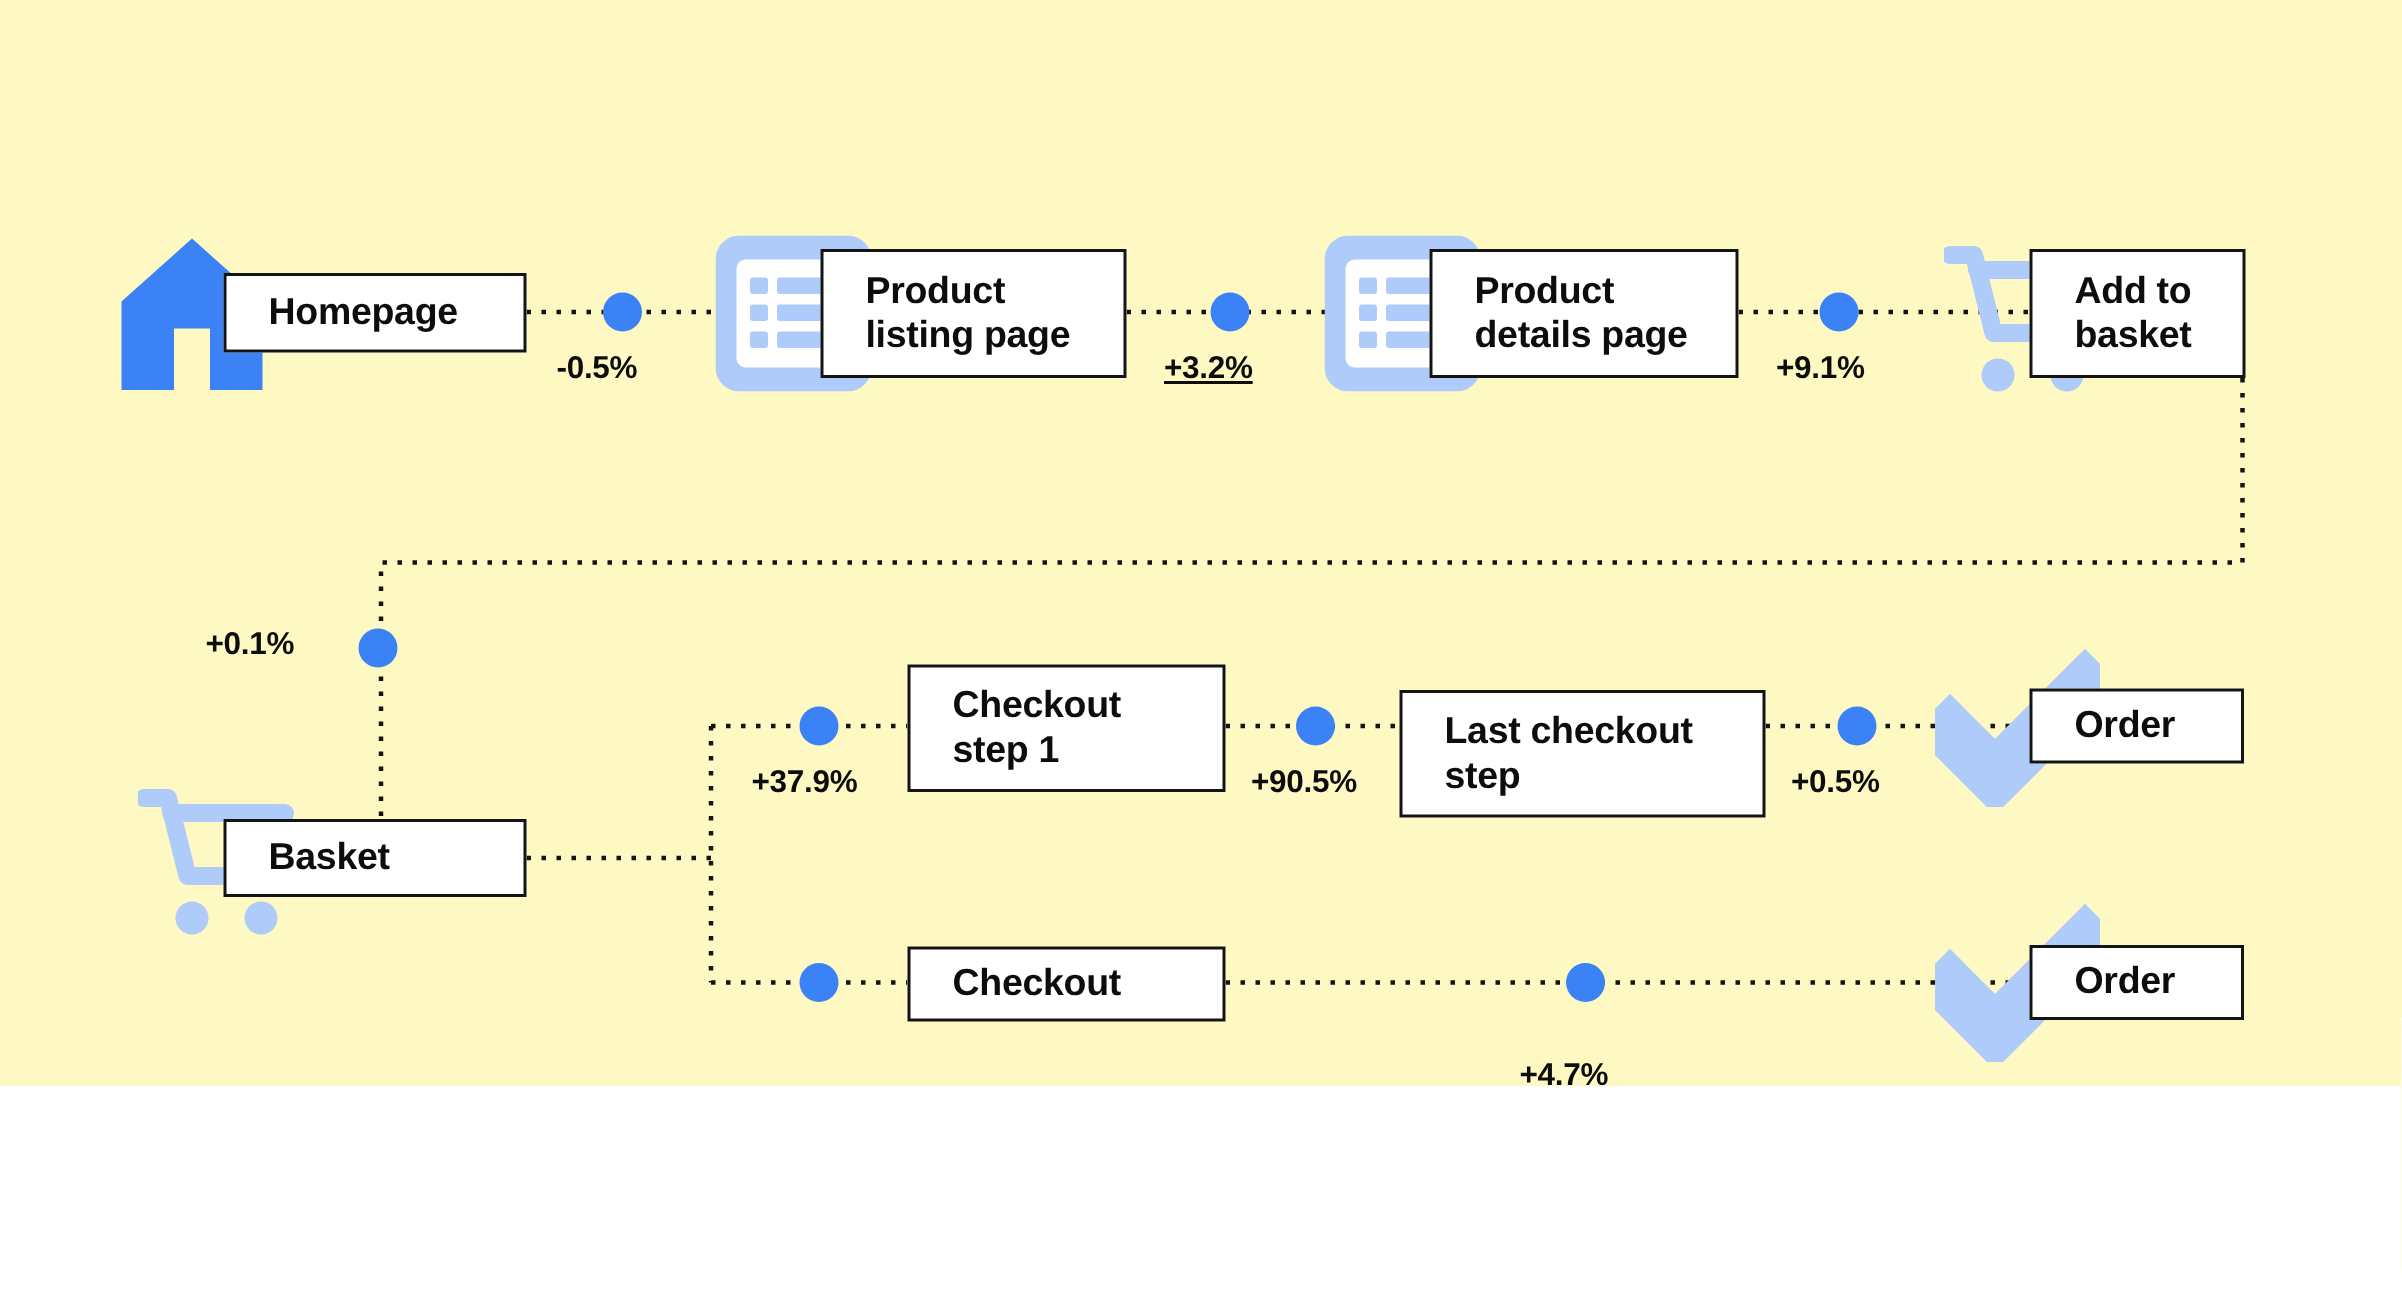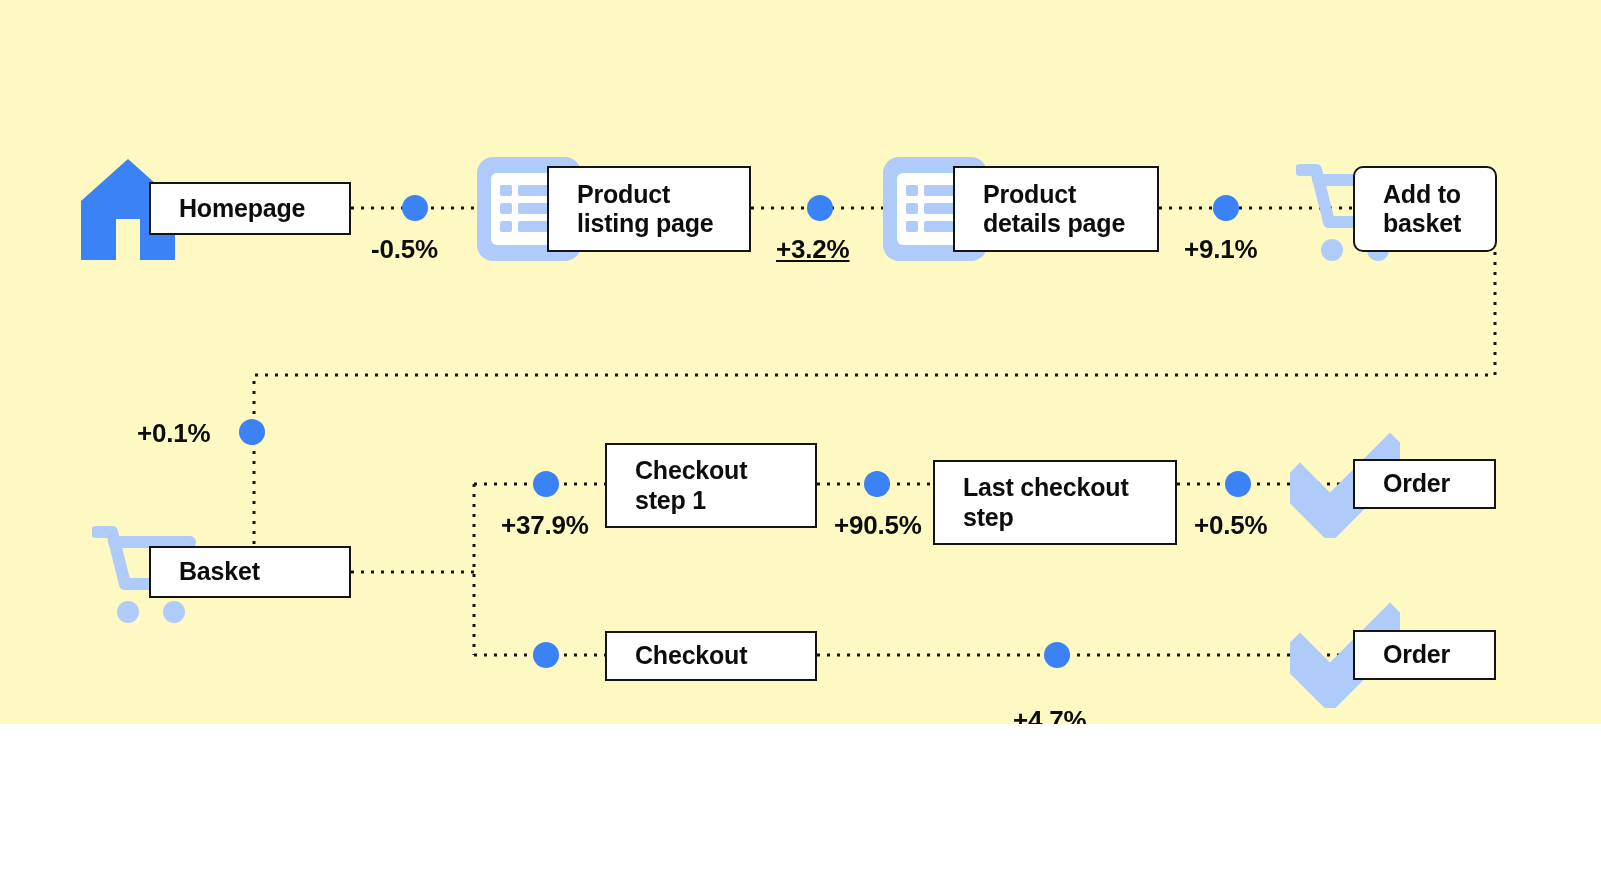--- a/index.html
+++ b/index.html
@@ -41,21 +41,21 @@
     font-size: 25px;
     font-weight: 700;
     color: #0d0d0d;
     line-height: 1.18;
     letter-spacing: -0.2px;
     white-space: pre-line;
   }
   
   .delta {
     position: absolute;
-    font-size: 26px;
+    font-size: 21px;
     font-weight: 700;
     color: #0d0d0d;
     letter-spacing: -0.2px;
     white-space: nowrap;
     z-index: 6;
   }
   
   .dot {
     position: absolute;
     width: 26px;
@@ -165,21 +165,21 @@
   <div class="node" style="left:547px; top:166px; width:204px; height:86px;">
     <span class="node-label">Product
 listing page</span>
   </div>
 
   <div class="node" style="left:953px; top:166px; width:206px; height:86px;">
     <span class="node-label">Product
 details page</span>
   </div>
 
-  <div class="node" style="left:1353px; top:166px; width:144px; height:86px;border-radius:10px;">
+  <div class="node" style="left:1353px; top:166px; width:144px; height:86px;">
     <span class="node-label">Add to
 basket</span>
   </div>
 
   <div class="node" style="left:149px; top:546px; width:202px; height:52px;">
     <span class="node-label">Basket</span>
   </div>
 
   <div class="node" style="left:605px; top:443px; width:212px; height:85px;">
     <span class="node-label">Checkout

